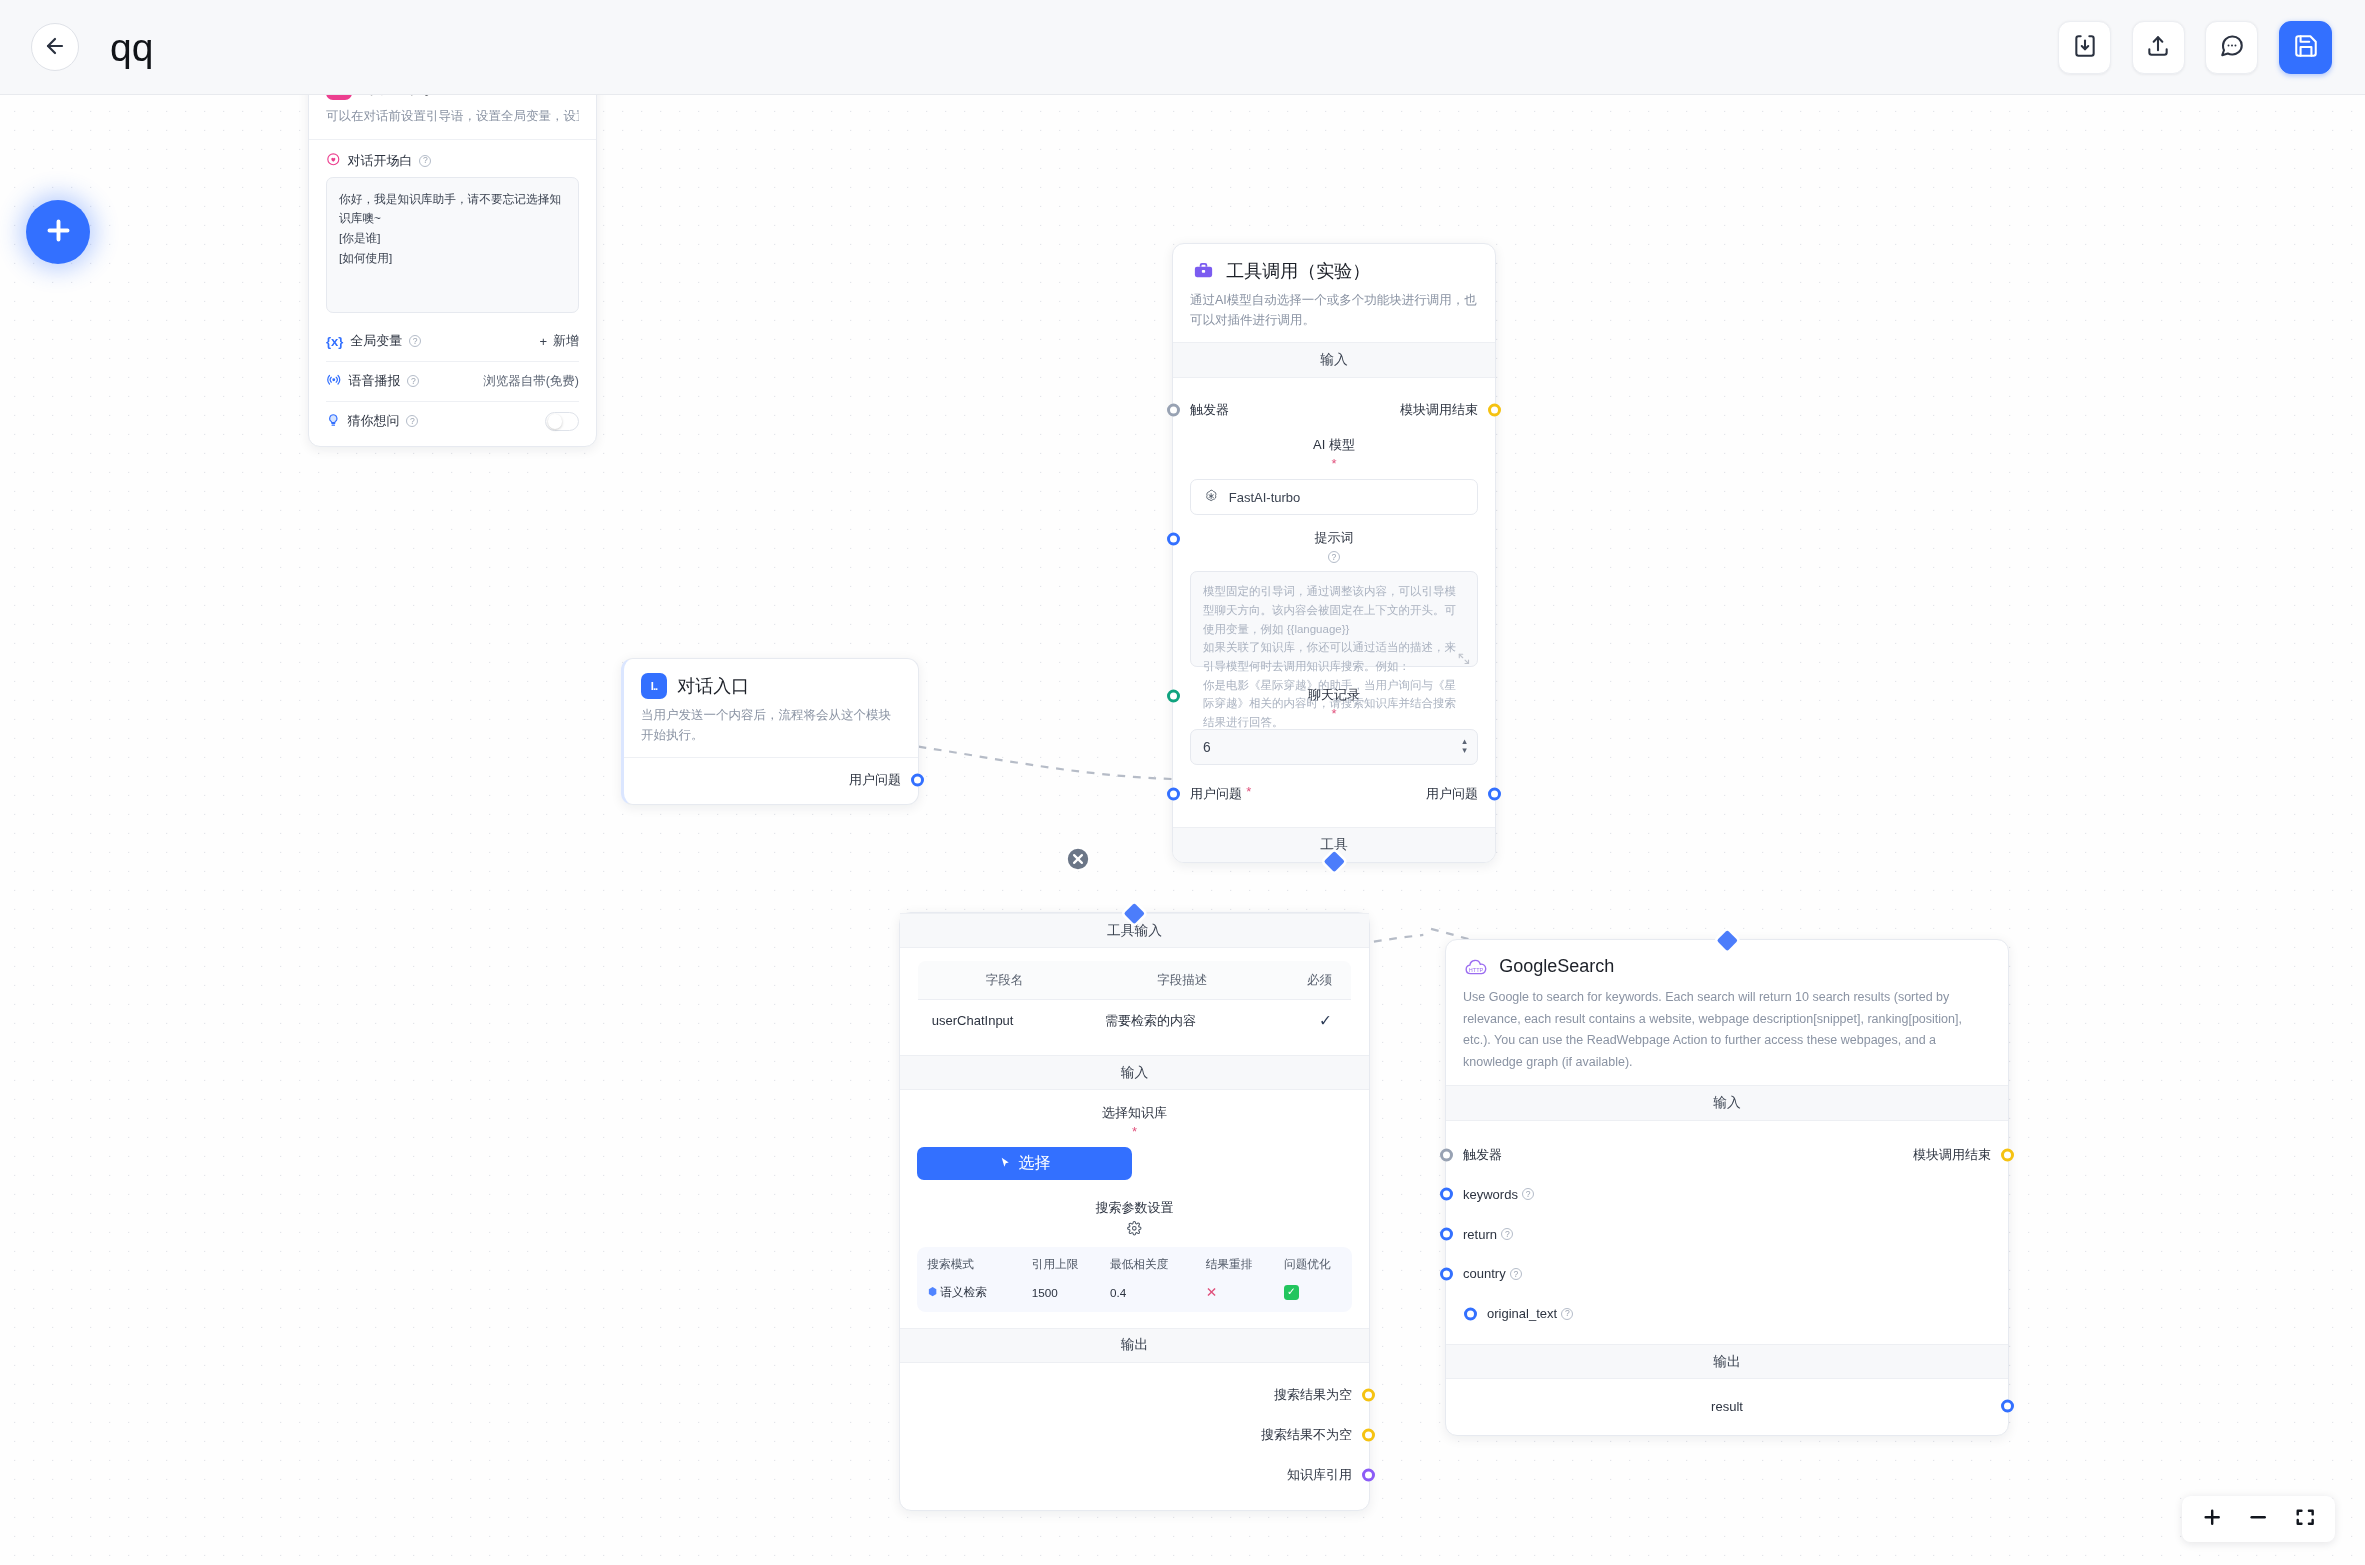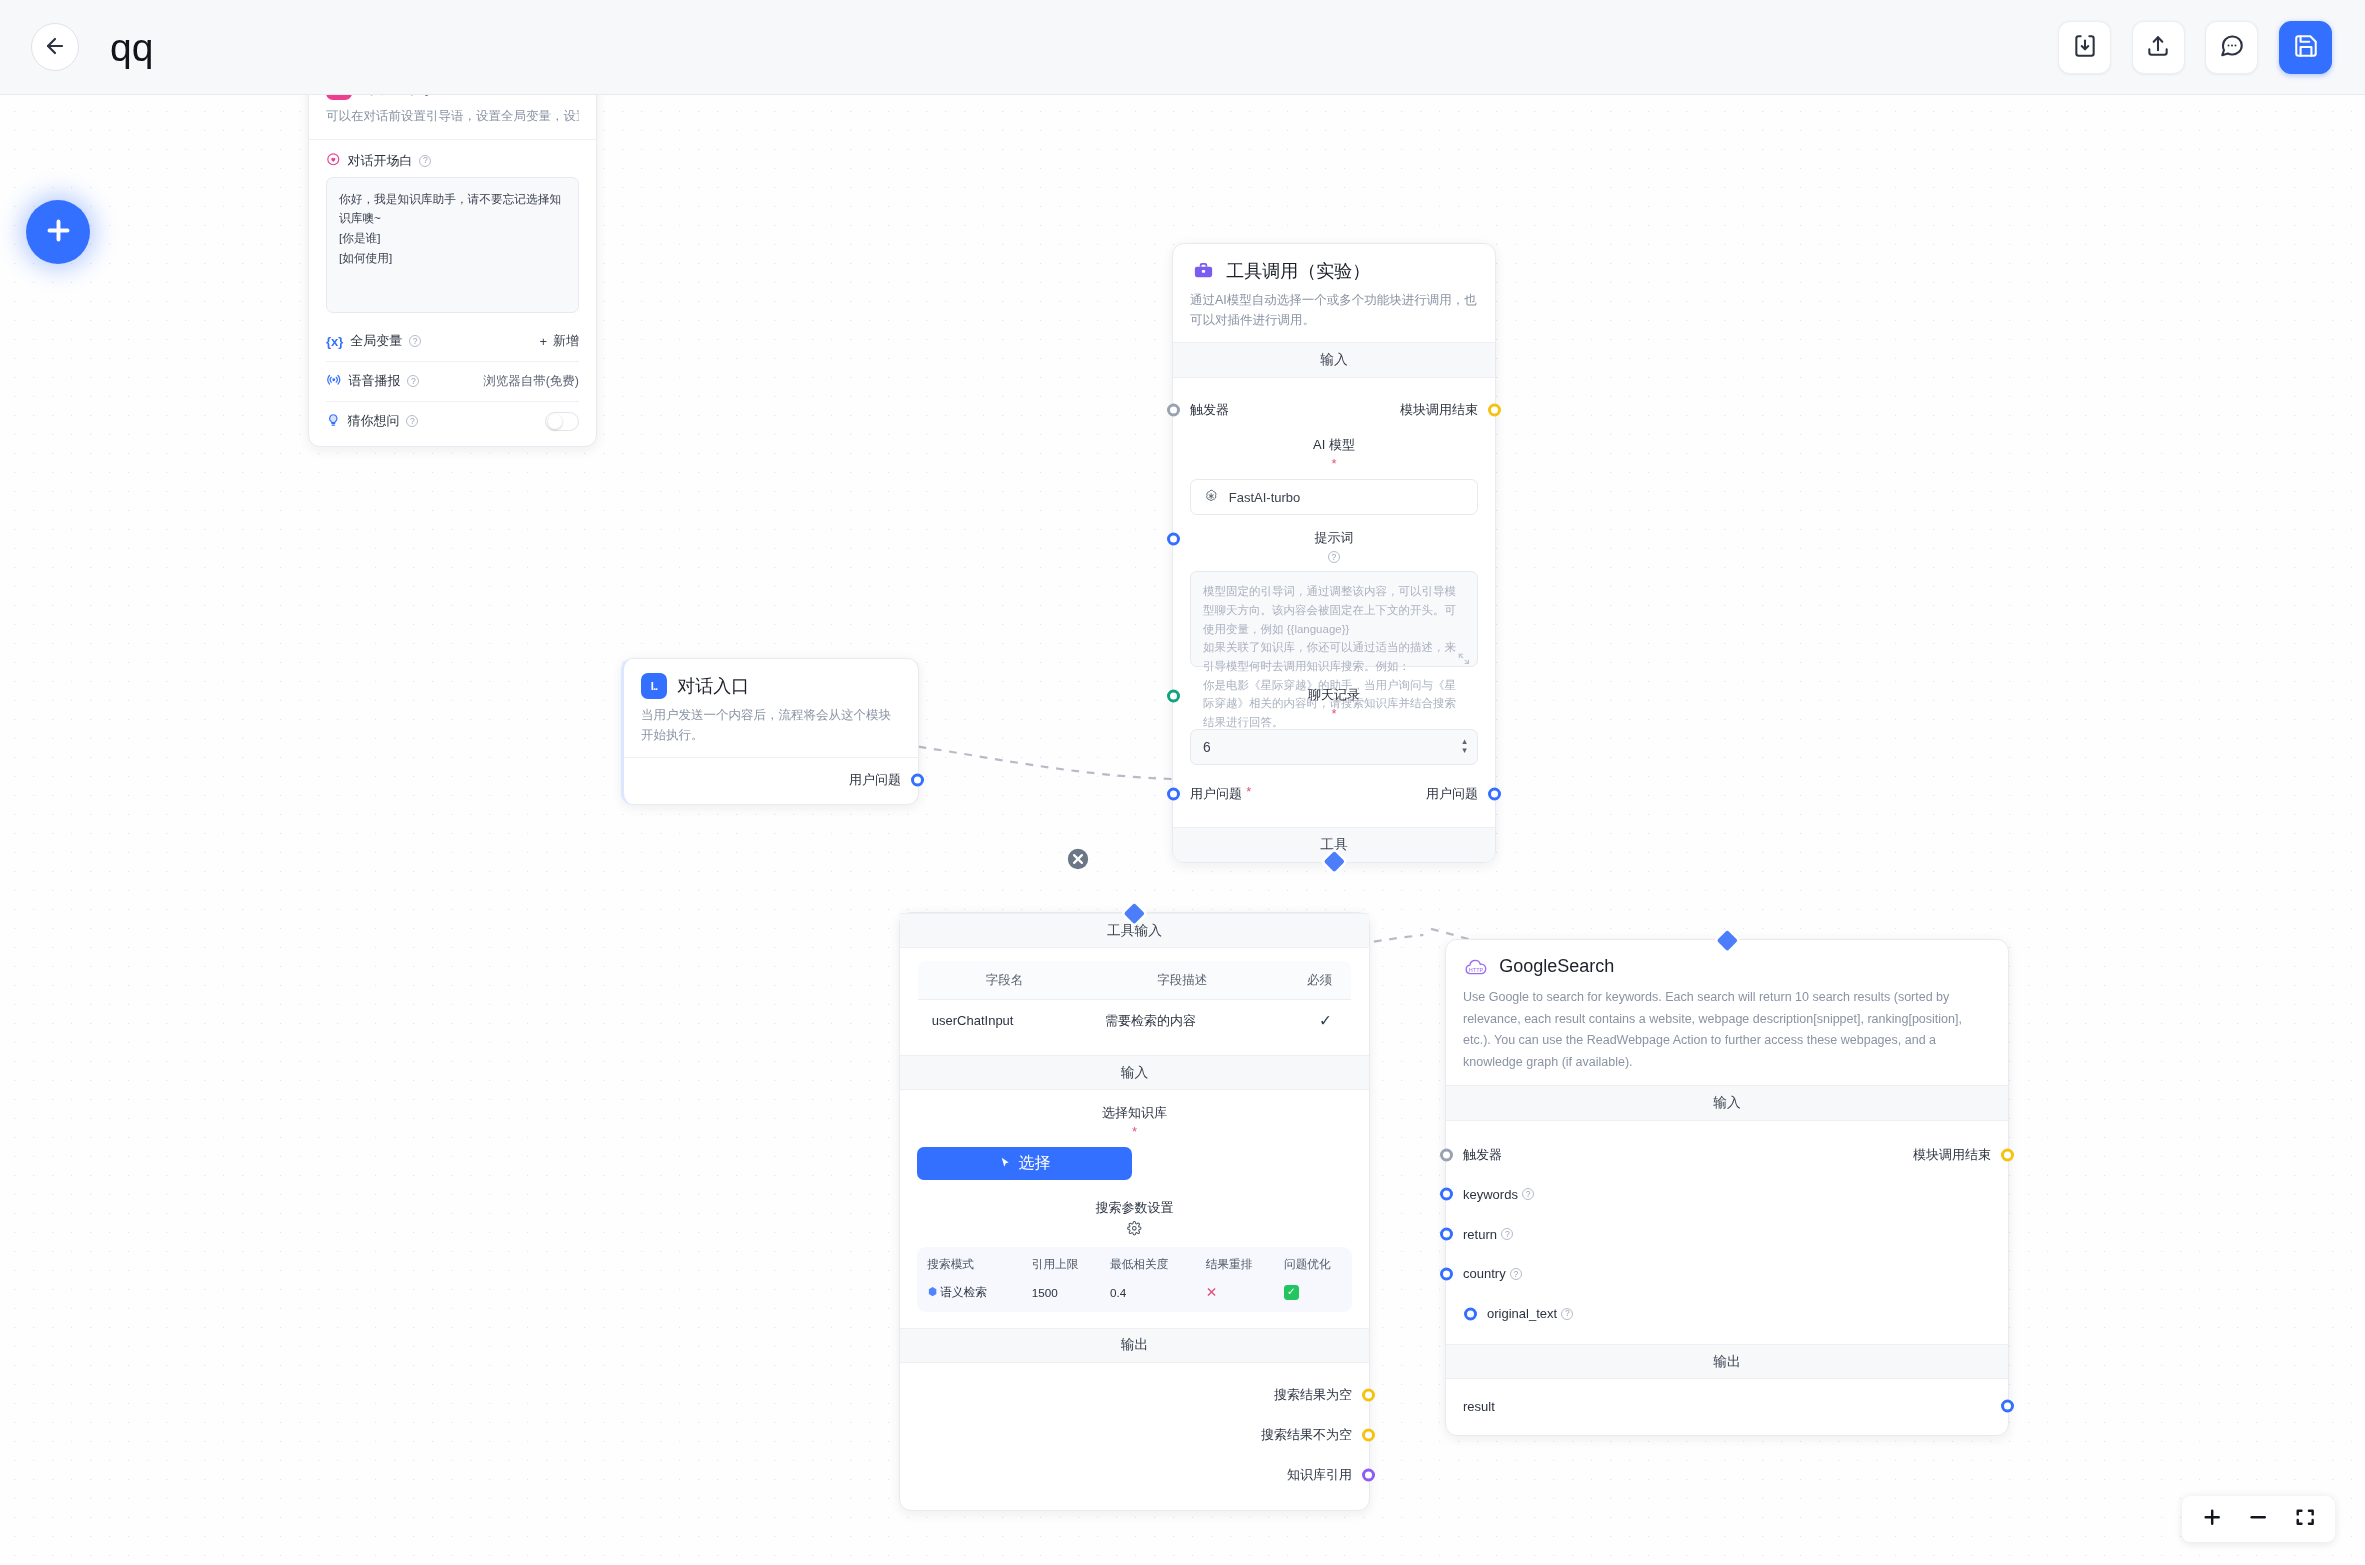--- a/index.html
+++ b/index.html
@@ -546,21 +546,21 @@
         <span class="io-label">
           <span>original_text</span>
           <span class="qmark">?</span>
         </span>
       </div>
     </div>
 
     <div class="section-bar">输出</div>
 
     <div class="body" style="padding:13.8px 17px 15.5px 17px;">
-      <div class="io-row" style="justify-content:flex-start;margin:0;">
+      <div class="io-row" style="justify-content:center;margin:0;">
         <span class="io-label">result</span>
         <span class="port right"></span>
       </div>
     </div>
   </div>
 
   <div id="zoom-ctl">
     <span>
       <svg viewBox="0 0 24 24" fill="none" stroke="#12161e" stroke-width="2.6" stroke-linecap="round">
           <path d="M12 5v14M5 12h14"></path>

